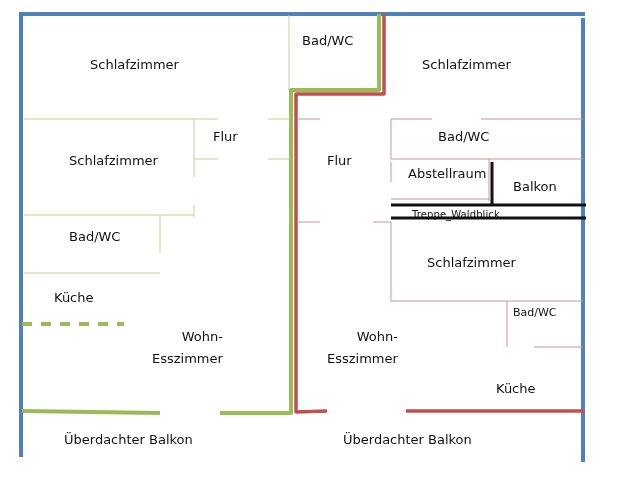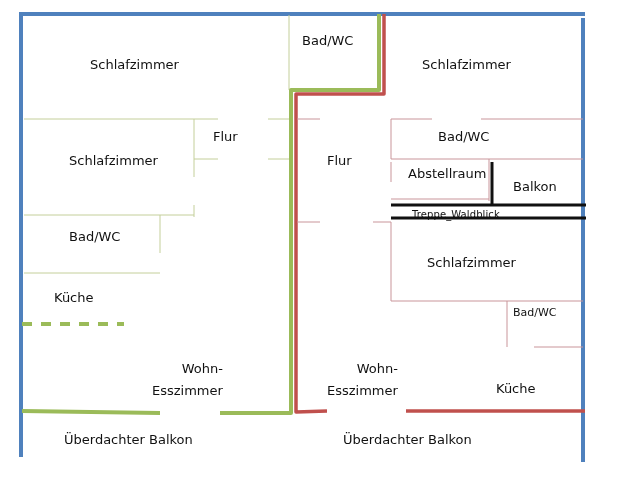--- a/index.html
+++ b/index.html
@@ -1,21 +1,21 @@
 <!DOCTYPE html>
 <html><head>
   <meta charset="utf-8">
   <style>
     html, body { margin: 0; padding: 0; background: #ffffff; }
     body { width: 640px; height: 480px; position: relative; overflow: hidden; font-family: "DejaVu Sans", sans-serif; }
     #plan { position: absolute; left: 0; top: 0; width: 640px; height: 480px; }
     .lbl { position: absolute; color: #111; font-size: 13px; white-space: nowrap; line-height: 16px; font-family: "DejaVu Sans", sans-serif; text-align: right; }
     .lbl.small { font-size: 11px; }
     .lbl.tiny { font-size: 10px; letter-spacing: 0.1px; }
-    .lbl.ml { white-space: pre-line; line-height: 22px; margin-top: 32px; }
+    .lbl.ml { white-space: pre-line; line-height: 22px; }
   </style>
 </head>
 <body>
 
 <svg id="plan" viewBox="0 0 640 480" xmlns="http://www.w3.org/2000/svg">
 
   <g stroke="#4f81bd" stroke-width="4" fill="none">
     <line x1="19" y1="14" x2="585" y2="14"></line>
     <line x1="21" y1="13" x2="21" y2="457"></line>
     <line x1="583" y1="18" x2="583" y2="462"></line>

